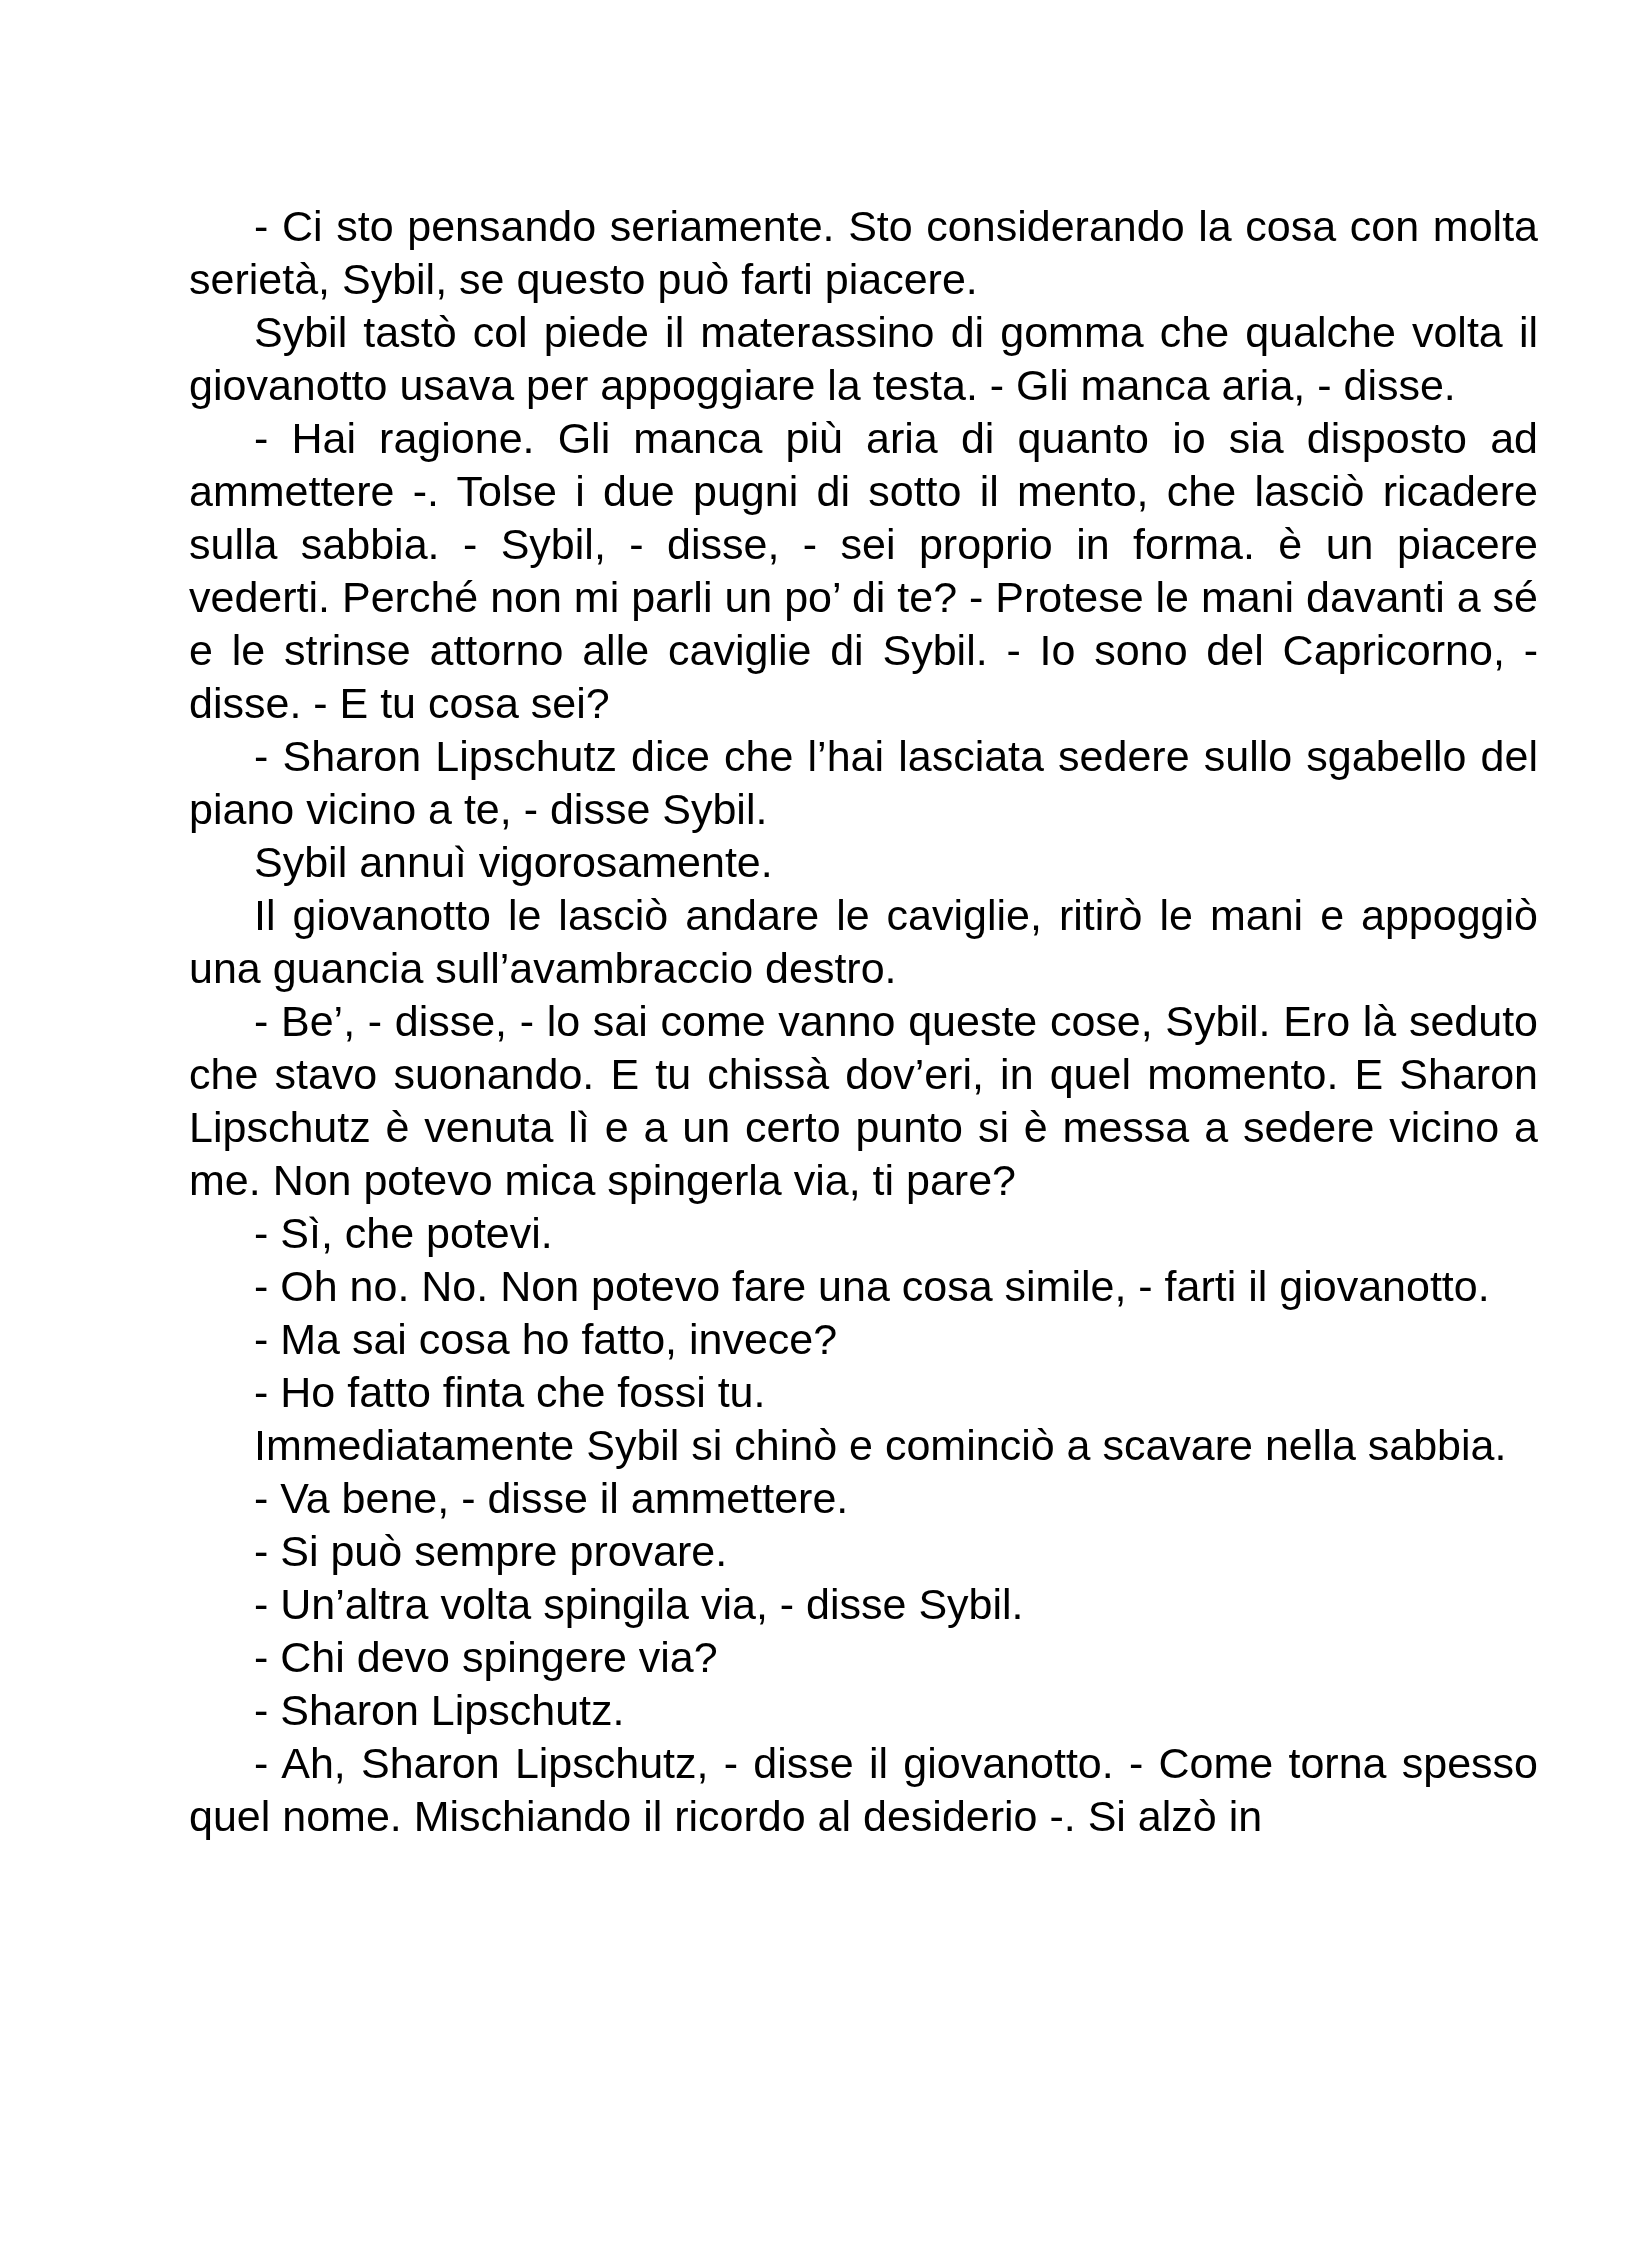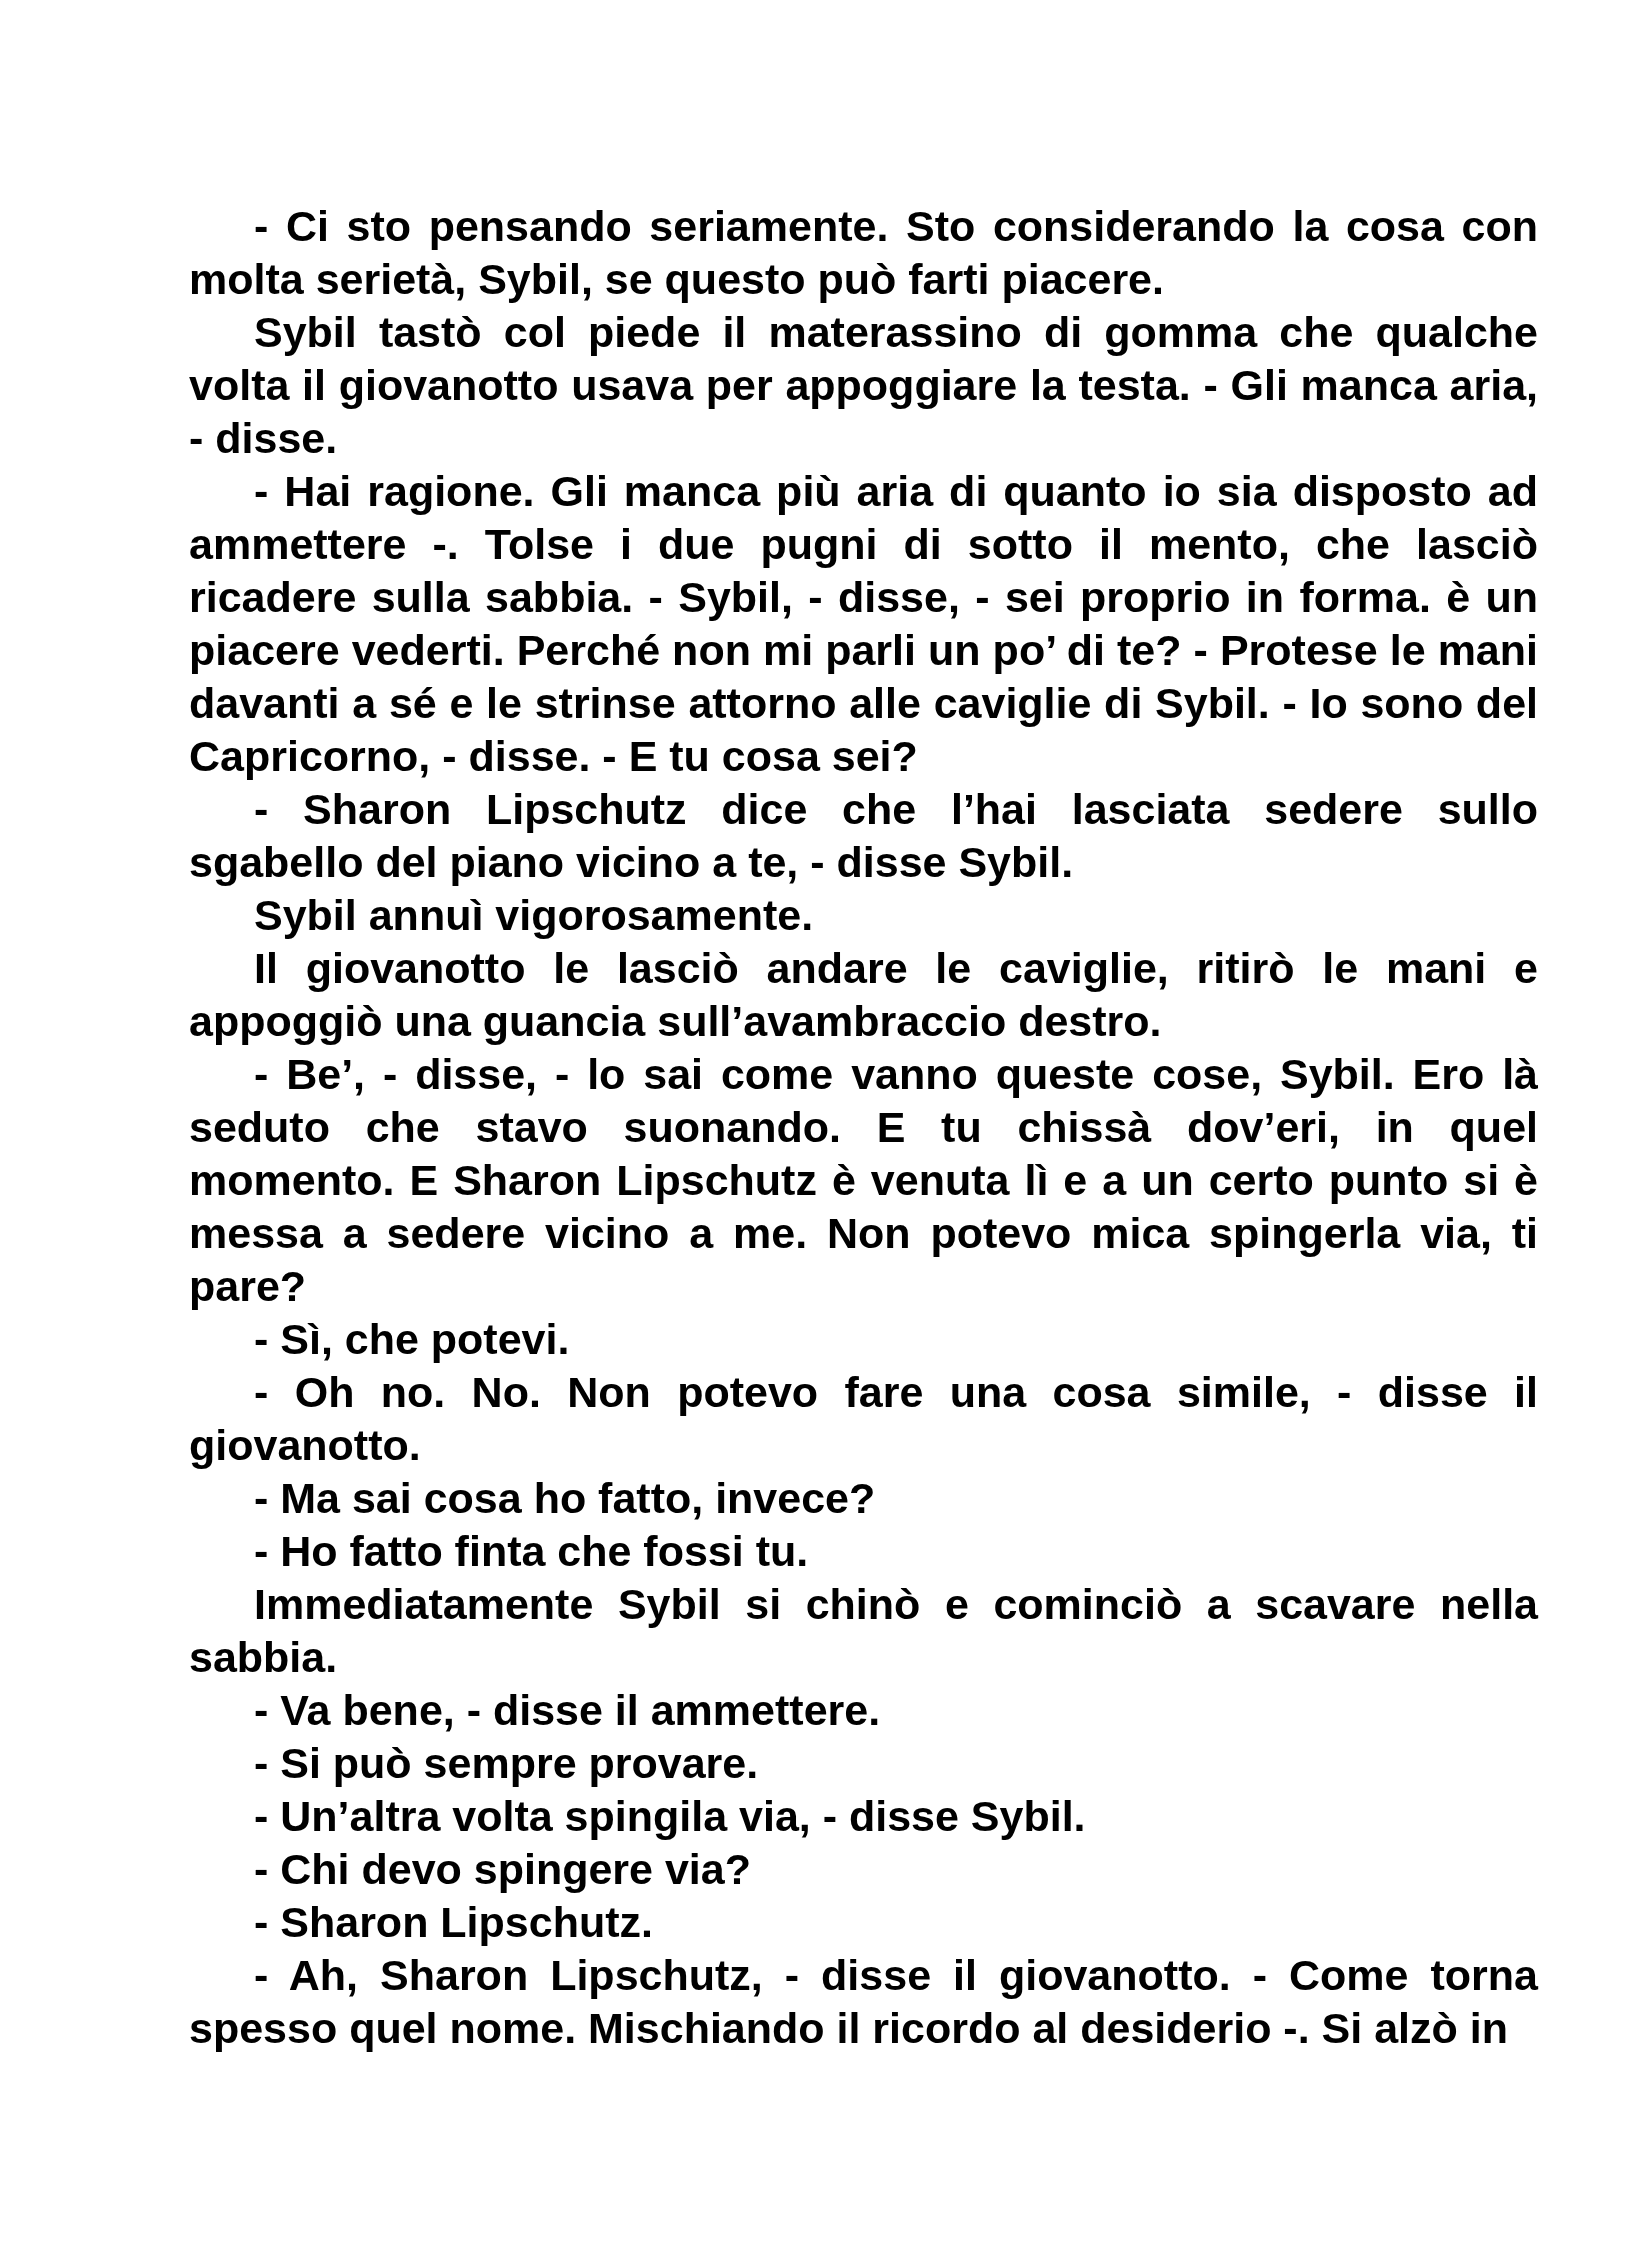--- a/index.html
+++ b/index.html
@@ -20,42 +20,41 @@
     top: 200px;
     width: 1349px;
     font-family: "Liberation Sans", "DejaVu Sans", sans-serif;
     font-size: 43px;
     line-height: 53px;
     color: #000000;
     text-align: justify;
     letter-spacing: 0;
     -webkit-hyphens: none;
     hyphens: none;
-    font-weight: bold;
   }
   .text-block p {
     margin: 0;
     padding: 0;
     text-indent: 65px;
   }
 </style>
 </head>
 <body>
 
 <div class="page">
   <div class="text-block">
     <p>- Ci sto pensando seriamente. Sto considerando la cosa con molta serietà, Sybil, se questo può farti piacere.</p>
     <p>Sybil tastò col piede il materassino di gomma che qualche volta il giovanotto usava per appoggiare la testa. - Gli manca aria, - disse.</p>
     <p>- Hai ragione. Gli manca più aria di quanto io sia disposto ad ammettere -. Tolse i due pugni di sotto il mento, che lasciò ricadere sulla sabbia. - Sybil, - disse, - sei proprio in forma. è un piacere vederti. Perché non mi parli un po’ di te? - Protese le mani davanti a sé e le strinse attorno alle caviglie di Sybil. - Io sono del Capricorno, - disse. - E tu cosa sei?</p>
     <p>- Sharon Lipschutz dice che l’hai lasciata sedere sullo sgabello del piano vicino a te, - disse Sybil.</p>
     <p>Sybil annuì vigorosamente.</p>
     <p>Il giovanotto le lasciò andare le caviglie, ritirò le mani e appoggiò una guancia sull’avambraccio destro.</p>
     <p>- Be’, - disse, - lo sai come vanno queste cose, Sybil. Ero là seduto che stavo suonando. E tu chissà dov’eri, in quel momento. E Sharon Lipschutz è venuta lì e a un certo punto si è messa a sedere vicino a me. Non potevo mica spingerla via, ti pare?</p>
     <p>- Sì, che potevi.</p>
-    <p>- Oh no. No. Non potevo fare una cosa simile, - disse il giovanotto.</p>
+    <p>- Oh no. No. Non potevo fare una cosa simile, - farti il giovanotto.</p>
     <p>- Ma sai cosa ho fatto, invece?</p>
     <p>- Ho fatto finta che fossi tu.</p>
     <p>Immediatamente Sybil si chinò e cominciò a scavare nella sabbia.</p>
     <p>- Va bene, - disse il ammettere.</p>
     <p>- Si può sempre provare.</p>
     <p>- Un’altra volta spingila via, - disse Sybil.</p>
     <p>- Chi devo spingere via?</p>
     <p>- Sharon Lipschutz.</p>
     <p>- Ah, Sharon Lipschutz, - disse il giovanotto. - Come torna spesso quel nome. Mischiando il ricordo al desiderio -. Si alzò in</p>
   </div>

